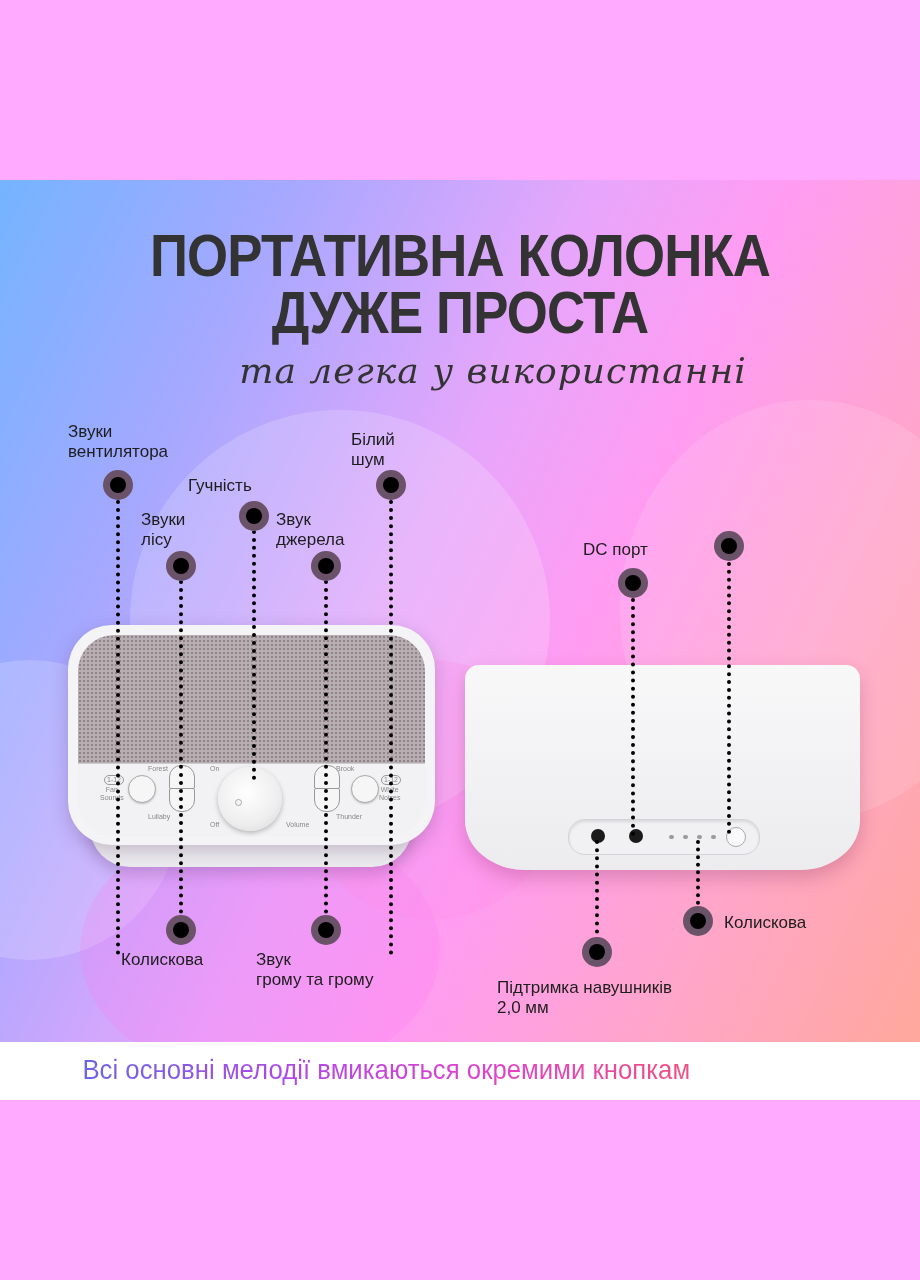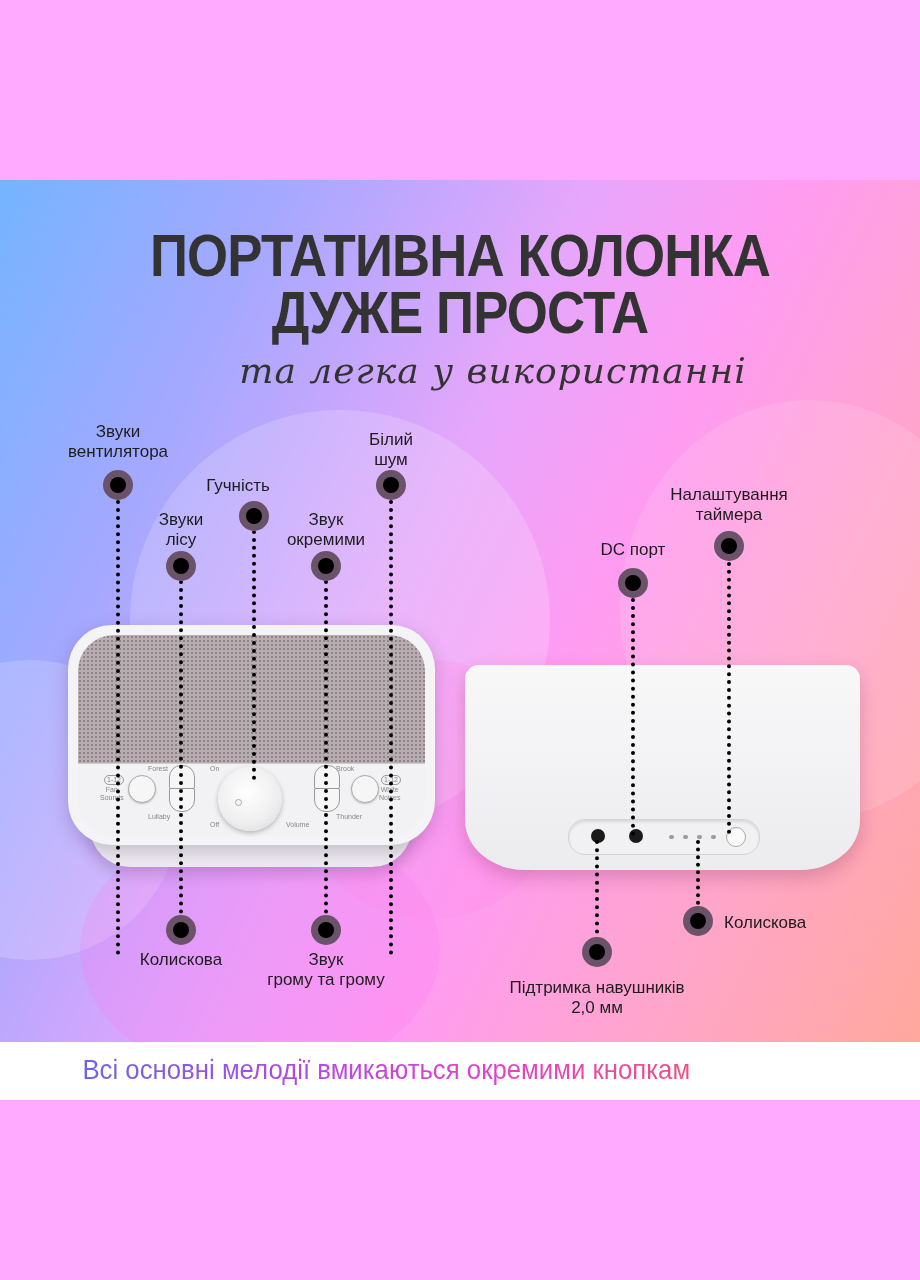--- a/index.html
+++ b/index.html
@@ -10,21 +10,21 @@
   .blob { position:absolute; border-radius:50%; background:rgba(255,255,255,0.18); }
   .blob.b1 { left:130px; top:230px; width:420px; height:420px; }
   .blob.b2 { left:-120px; top:480px; width:300px; height:300px; }
   .blob.b3 { left:620px; top:220px; width:380px; height:420px; background:rgba(255,255,255,0.12);}
   .blob.b4 { left:80px; top:640px; width:360px; height:260px; background:rgba(255,120,240,0.22);}
   .blob.b5 { left:300px; top:480px; width:260px; height:260px; background:rgba(255,140,230,0.25);}
   .title { position:absolute; left:0; width:920px; text-align:center; color:#333; font-weight:bold; font-size:60px; letter-spacing:-1px; line-height:1; transform:scaleX(0.88); }
   .title.l1 { top:46px; }
   .title.l2 { top:103px; }
   .subtitle { position:absolute; left:0; width:920px; top:170px; text-align:center; font-family:"DejaVu Serif", serif; font-style:italic; font-size:36px; color:#333; letter-spacing:1px;margin-left:33px; }
-  .label { position:absolute; color:#1d1d1d; font-size:17px; line-height:20px; text-align:center; white-space:nowrap; }
+  .label { position:absolute; color:#1d1d1d; font-size:17px; line-height:20px; text-align:left; white-space:nowrap; }
   .dot { position:absolute; width:30px; height:30px; margin:-15px 0 0 -15px; border-radius:50%; background:#6a5268; }
   .dot::after { content:""; position:absolute; left:7px; top:7px; width:16px; height:16px; border-radius:50%; background:#000; }
   .vline { position:absolute; width:0; border-left:4px dotted #000; margin-left:-2px; }
   
   .dev-left { position:absolute; left:68px; top:445px; width:367px; height:245px; }
   .dl-body { position:absolute; left:0; top:0; width:367px; height:220px; background:#f4f4f6; border-radius:44px; box-shadow:0 6px 18px rgba(80,40,90,0.25); }
   .dl-base { position:absolute; left:22px; top:190px; width:322px; height:52px; background:#ececef; border-radius:0 0 40px 40px; box-shadow:0 8px 14px rgba(80,40,90,0.2);}
   .dl-grille { position:absolute; left:10px; top:10px; width:347px; height:128px; border-radius:36px 36px 0 0;
     background-color:#b8adb0; background-image: radial-gradient(#8f8487 0.8px, transparent 1.2px); background-size:4px 4px; }
   .dl-panel { position:absolute; left:10px; top:138px; width:347px; height:72px; background:#f2f2f4; border-radius:0 0 34px 34px; border-top:1px solid #ccc; }
@@ -125,25 +125,24 @@
   <div class="dot" style="left:181px;top:750px;"></div>
   <div class="dot" style="left:326px;top:750px;"></div>
   <div class="dot" style="left:633px;top:403px;"></div>
   <div class="dot" style="left:729px;top:366px;"></div>
   <div class="dot" style="left:597px;top:772px;"></div>
   <div class="dot" style="left:698px;top:741px;"></div>
 
   <div class="label" style="left:68px;top:242px;width:100px;"><span>Звуки</span><br><span>вентилятора</span></div>
   <div class="label" style="left:141px;top:330px;width:80px;"><span>Звуки</span><br><span>лісу</span></div>
   <div class="label" style="left:188px;top:296px;width:100px;">Гучність</div>
-  <div class="label" style="left:276px;top:330px;width:100px;"><span>Звук</span><br><span>окремими</span></div>
+  <div class="label" style="left:276px;top:330px;width:100px;"><span>Звук</span><br><span>джерела</span></div>
   <div class="label" style="left:351px;top:250px;width:80px;"><span>Білий</span><br><span>шум</span></div>
   <div class="label" style="left:121px;top:770px;width:120px;">Колискова</div>
   <div class="label" style="left:256px;top:770px;width:140px;"><span>Звук</span><br><span>грому та грому</span></div>
-  <div class="label" style="left:649px;top:305px;width:160px;"><span>Налаштування</span><br><span>таймера</span></div>
   <div class="label" style="left:583px;top:360px;width:100px;">DC порт</div>
   <div class="label" style="left:724px;top:733px;text-align:left;">Колискова</div>
   <div class="label" style="left:497px;top:798px;width:200px;"><span>Підтримка навушників</span><br><span>2,0 мм</span></div>
 </div>
 
 <div class="strip">
   <div class="strip-text"><span>Всі основні мелодії вмикаються окремими кнопкам</span></div>
 </div>
 
 <div class="band-bottom"></div>

